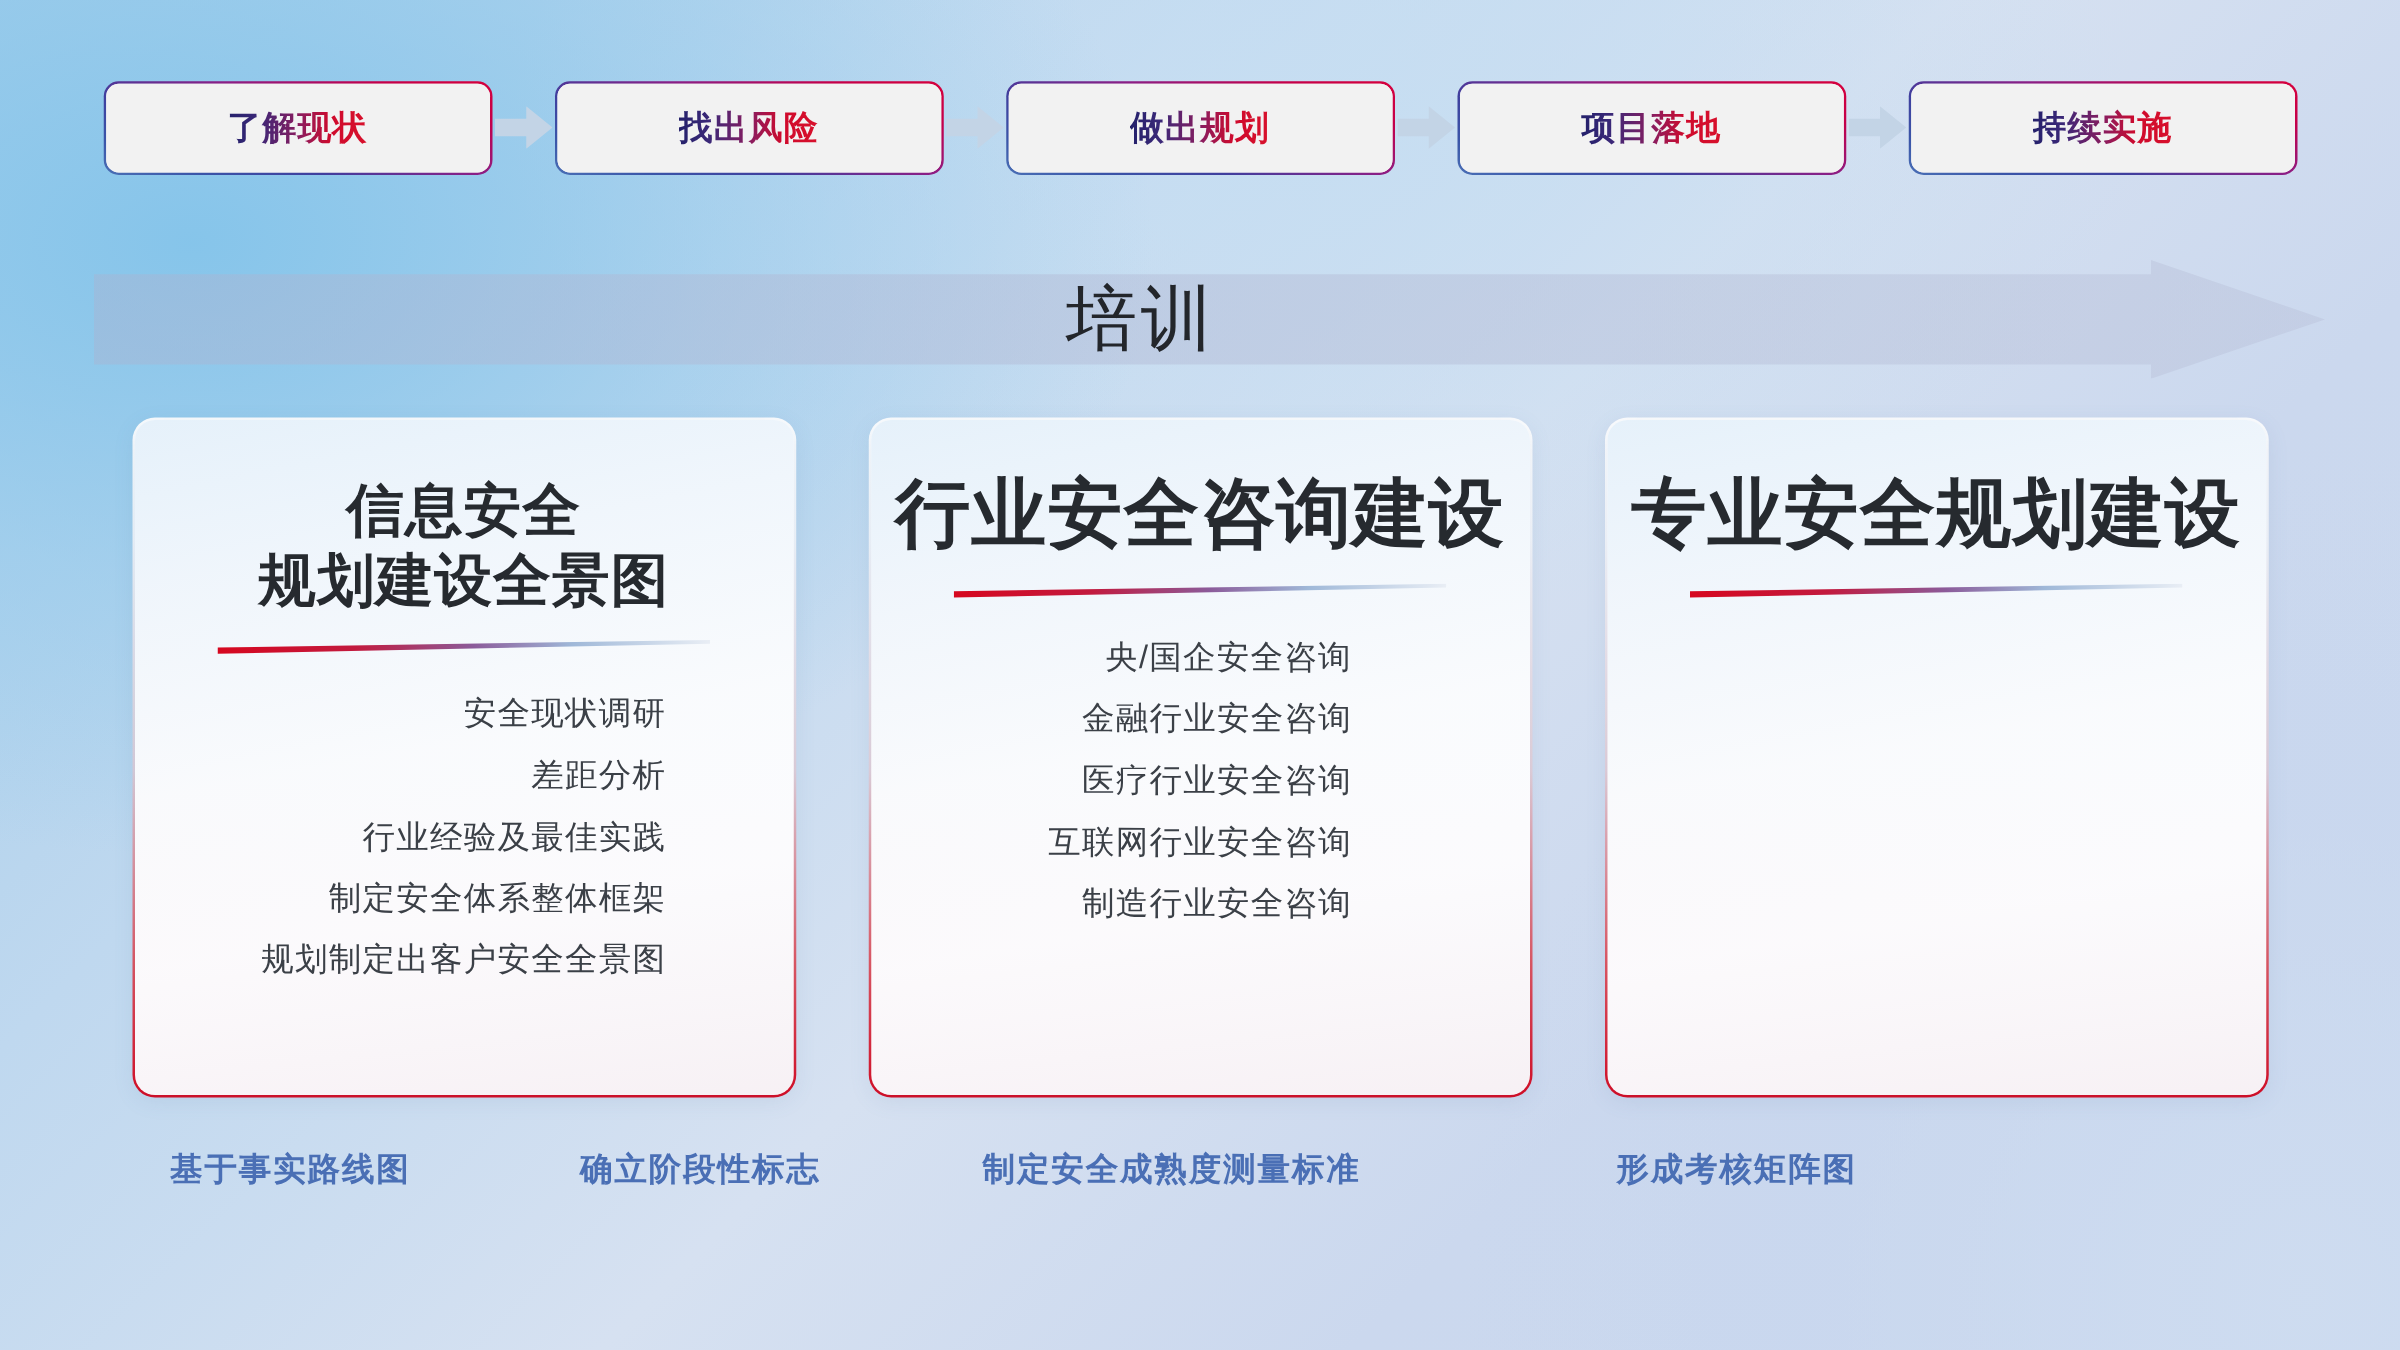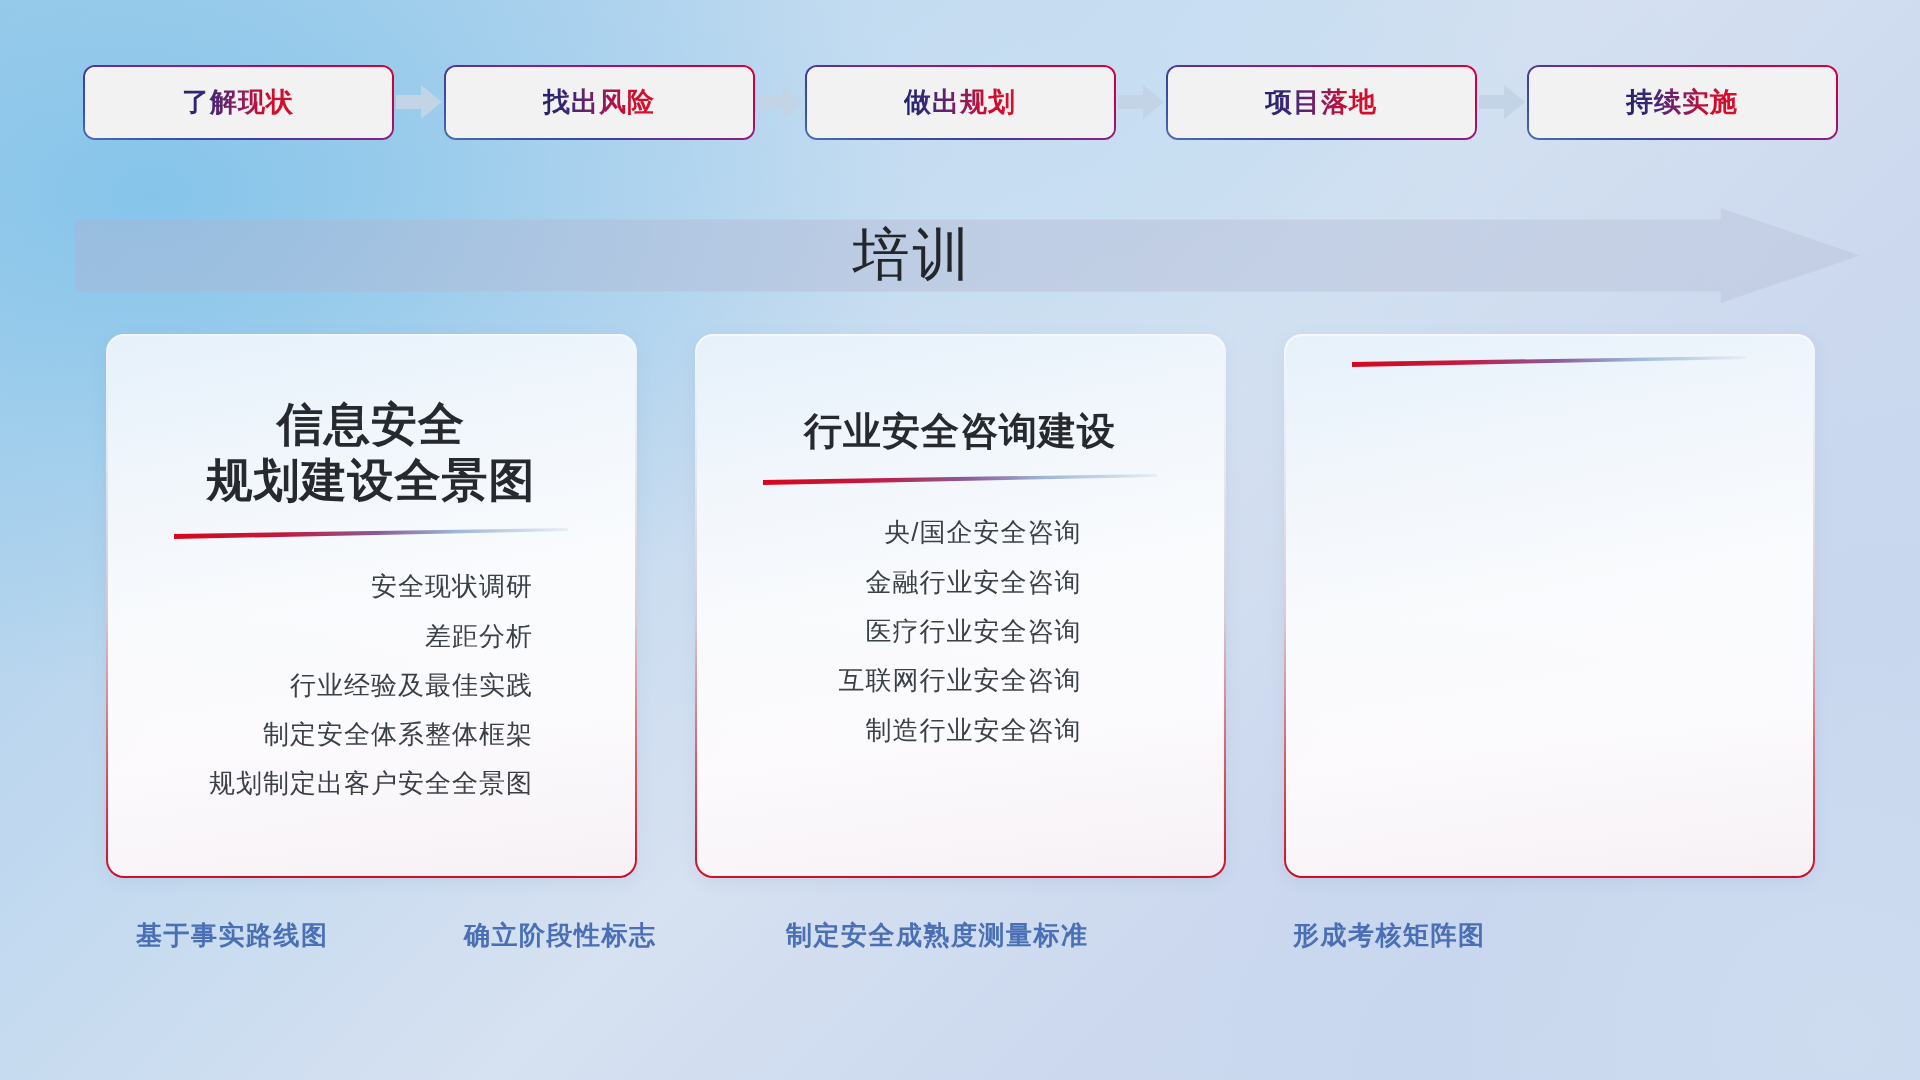--- a/index.html
+++ b/index.html
@@ -108,22 +108,22 @@
     z-index:-1;
   }
   .card-title {
     text-align:center;
     color:#262a2f;
     font-weight:700;
     letter-spacing:1px;
     line-height:1.22;
     white-space:pre-line;
   }
-  .card-1 .card-title { font-size:46px; margin-top:60px; }
-  .card-2 .card-title, .card-3 .card-title { font-size:38px; margin-top:72px; }
+  .card-1 .card-title { font-size:46px; margin-top:44px; }
+  .card-2 .card-title, .card-3 .card-title { font-size:60px; margin-top:38px; }
 
   .card-divider {
     width:394px; height:12px; position:relative; margin-top:20px;
   }
   .card-divider svg { display:block; }
 
   .card-list {
     margin-top:26px;
     display:flex; flex-direction:column; align-items:flex-end;
     gap:9px;
@@ -246,20 +246,21 @@
     <div class="card-list">
       <div class="card-list-item">央/国企安全咨询</div>
       <div class="card-list-item">金融行业安全咨询</div>
       <div class="card-list-item">医疗行业安全咨询</div>
       <div class="card-list-item">互联网行业安全咨询</div>
       <div class="card-list-item">制造行业安全咨询</div>
     </div>
   </div>
 
   <div class="card card-3">
+    <div class="card-title">专业安全规划建设</div>
     <div class="card-divider">
       <svg width="394" height="12" viewBox="0 0 394 12" aria-hidden="true">
         <defs>
           <linearGradient id="dv3" x1="0" y1="0" x2="1" y2="0">
             <stop offset="0%" stop-color="#d6071f"></stop>
             <stop offset="28%" stop-color="#c21a3e"></stop>
             <stop offset="52%" stop-color="#8b5b9a"></stop>
             <stop offset="72%" stop-color="#9fb8d8"></stop>
             <stop offset="100%" stop-color="#e9eef5"></stop>
           </linearGradient>

